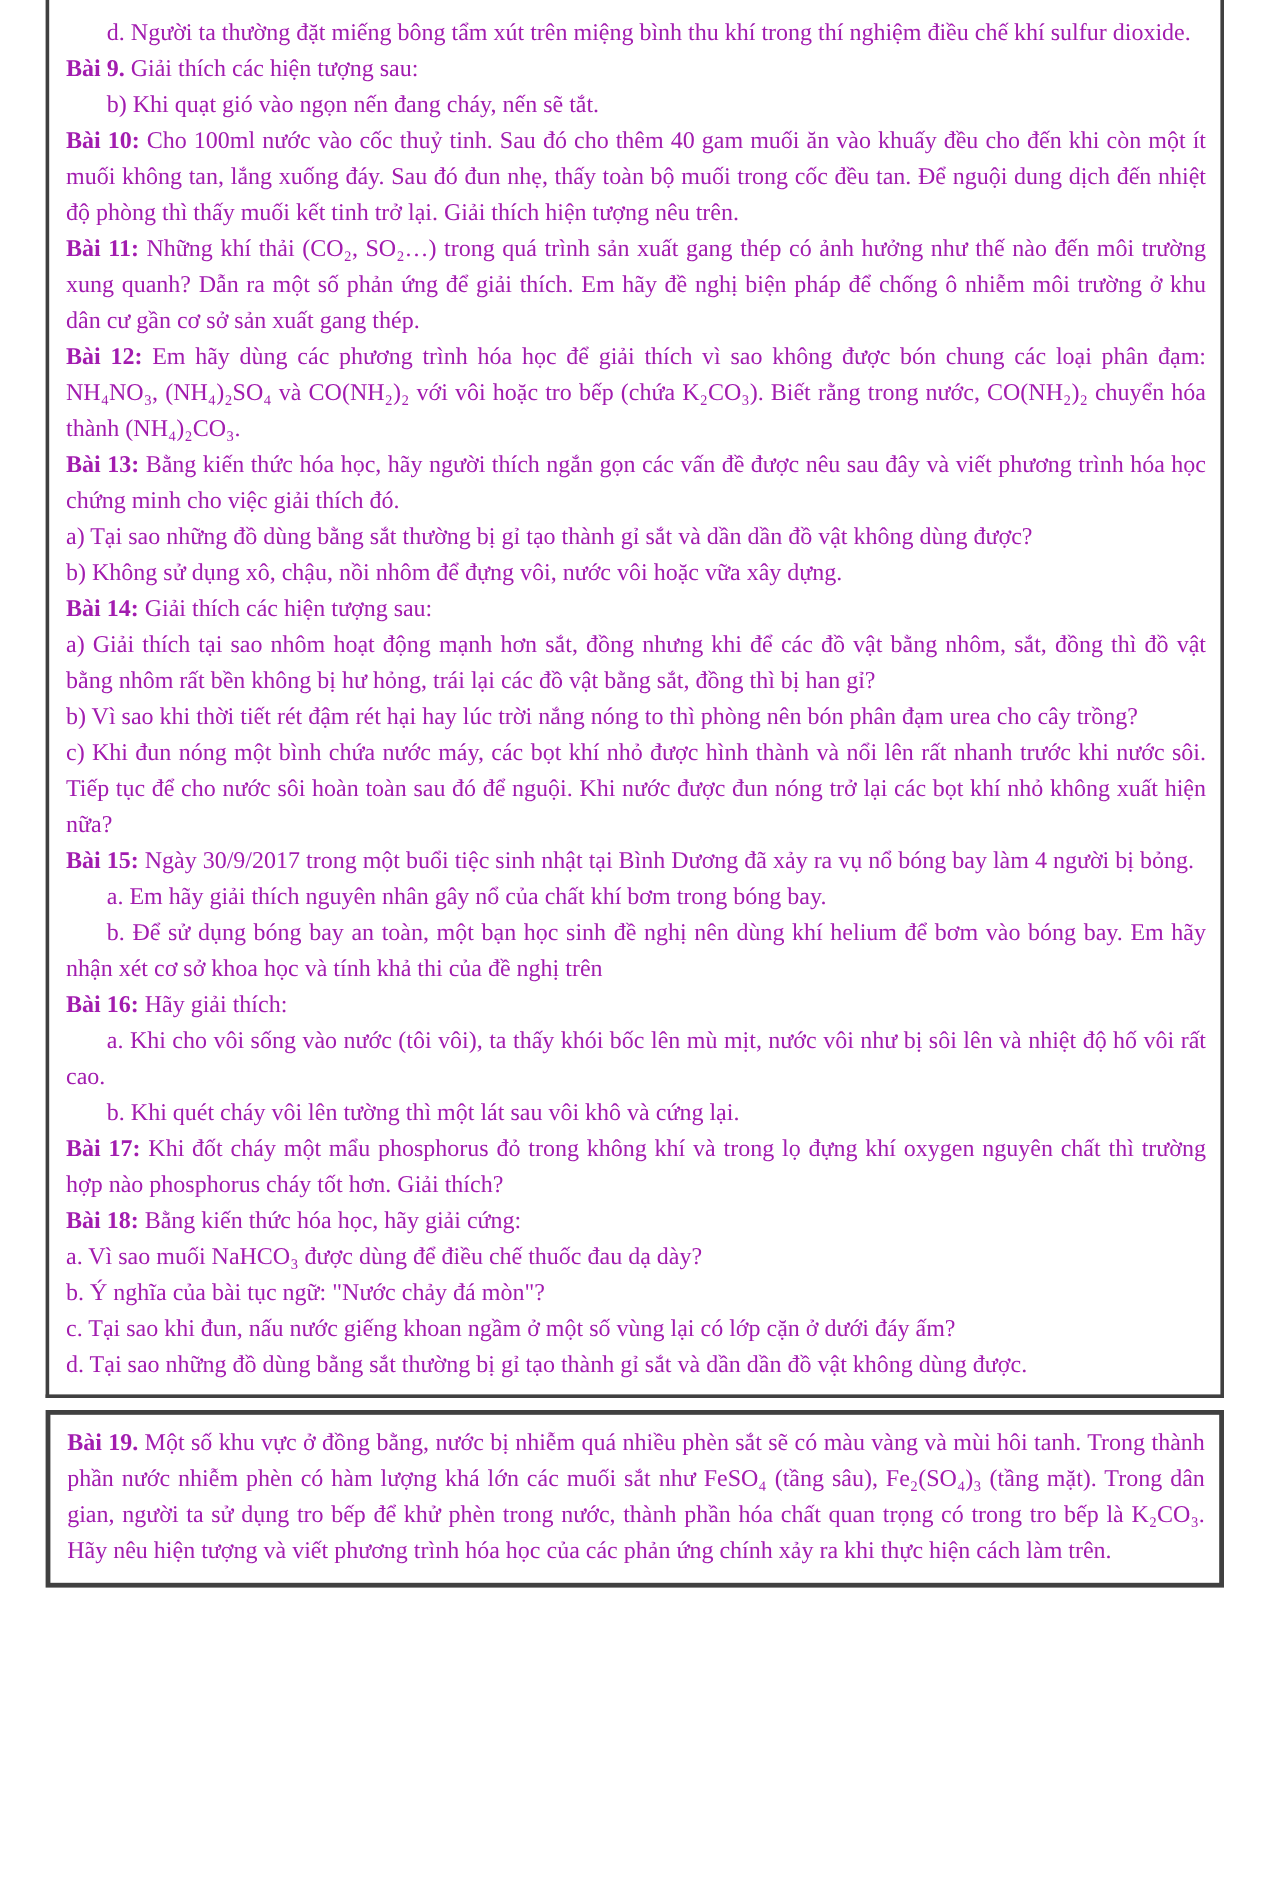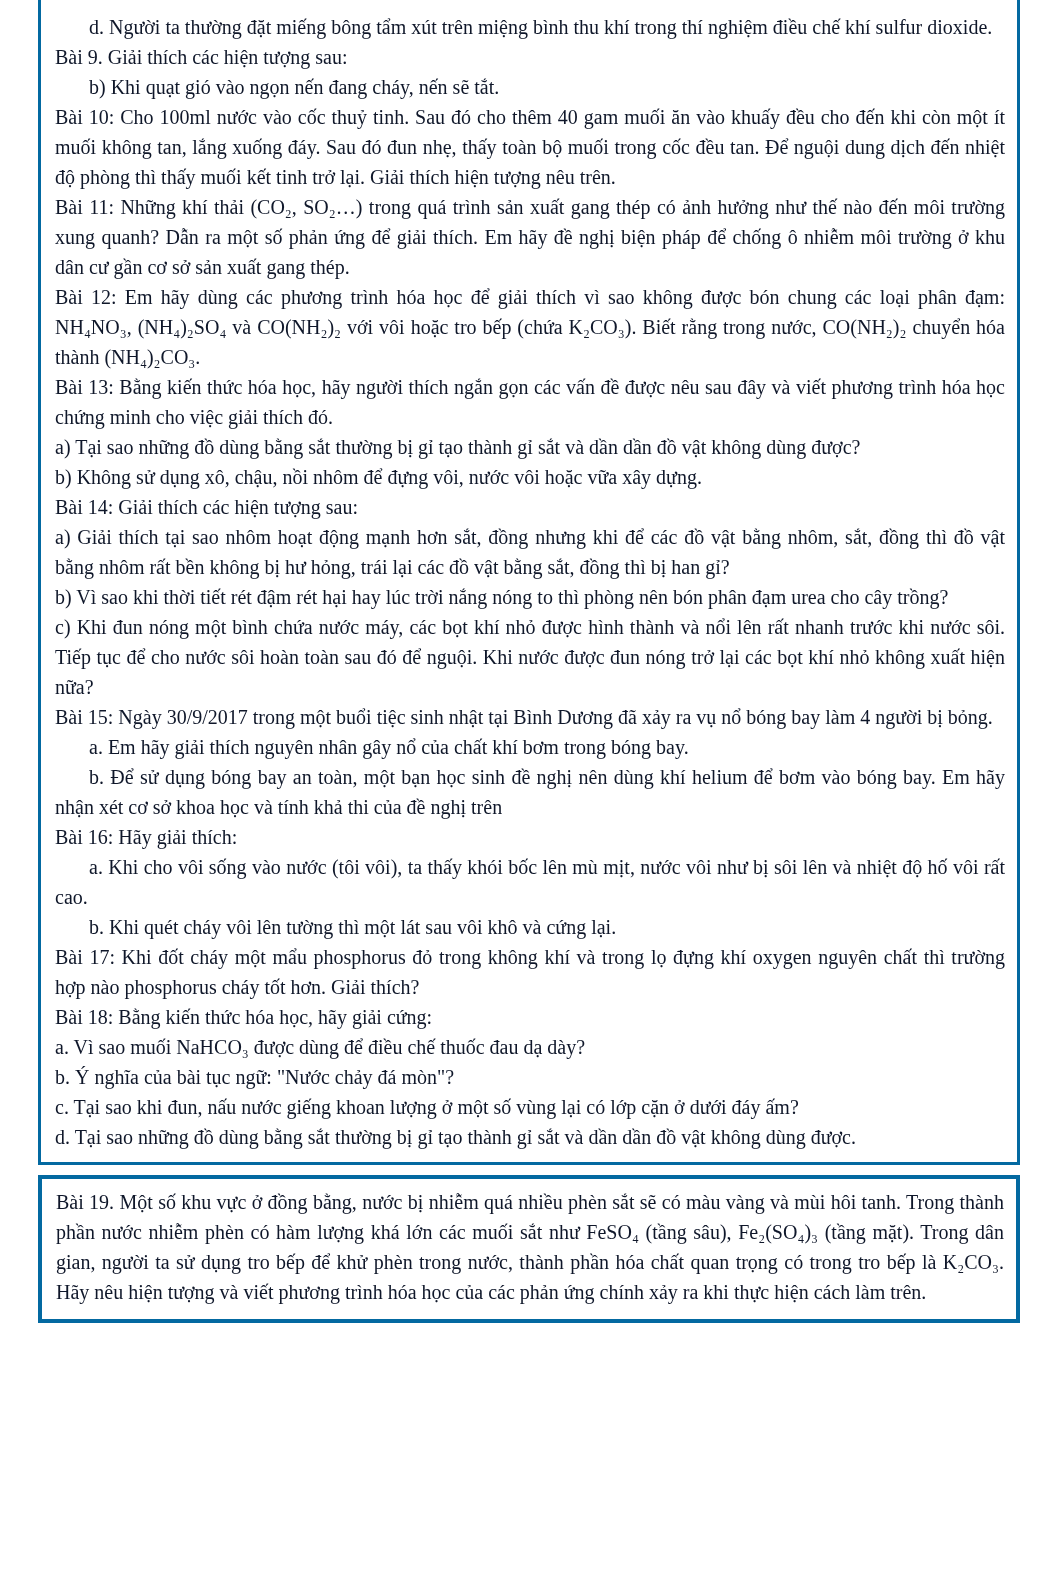--- a/index.html
+++ b/index.html
@@ -4,42 +4,42 @@
 <style>
   html,body{margin:0;padding:0;background:#ffffff;}
   .sheet{
     width:1058px;
     min-height:1582px;
     box-sizing:border-box;
     padding:0 38px 30px 38px;
     font-family:"Liberation Serif","DejaVu Serif",serif;
     font-size:20px;
     line-height:30px;
-    color:#0f172a;
+    color:#a21caf;
     background:#ffffff;
   }
   .box{
     box-sizing:border-box;
-    border:3px solid #0369a1;
+    border:3px solid #404040;
   }
   .main-box{
     border-top:none;
     padding:12px 12px 10px 14px;
   }
   .bai19-box{
     margin-top:10px;
     border-width:4px;
     padding:8px 12px 12px 14px;
   }
   .para{
     margin:0;
     text-align:justify;
   }
   .indent{ text-indent:34px; }
-  .plabel{ font-weight:400;margin-top:48px; }
+  .plabel{ font-weight:700;margin-top:48px; }
 </style>
 </head>
 <body>
 
 <div class="sheet">
 
   <div class="box main-box">
 
     <p class="para indent"><b class="plabel"></b><span>d. Người ta thường đặt miếng bông tẩm xút trên miệng bình thu khí trong thí nghiệm điều chế khí sulfur dioxide.</span></p>
 
@@ -67,21 +67,21 @@
 
     <p class="para"><b class="plabel">Bài 16:</b><span> Hãy giải thích:</span></p>
     <p class="para indent"><b class="plabel"></b><span>a. Khi cho vôi sống vào nước (tôi vôi), ta thấy khói bốc lên mù mịt, nước vôi như bị sôi lên và nhiệt độ hố vôi rất cao.</span></p>
     <p class="para indent"><b class="plabel"></b><span>b. Khi quét cháy vôi lên tường thì một lát sau vôi khô và cứng lại.</span></p>
 
     <p class="para"><b class="plabel">Bài 17:</b><span> Khi đốt cháy một mẩu phosphorus đỏ trong không khí và trong lọ đựng khí oxygen nguyên chất thì trường hợp nào phosphorus cháy tốt hơn. Giải thích?</span></p>
 
     <p class="para"><b class="plabel">Bài 18:</b><span> Bằng kiến thức hóa học, hãy giải cứng:</span></p>
     <p class="para"><b class="plabel"></b><span>a. Vì sao muối NaHCO₃ được dùng để điều chế thuốc đau dạ dày?</span></p>
     <p class="para"><b class="plabel"></b><span>b. Ý nghĩa của bài tục ngữ: "Nước chảy đá mòn"?</span></p>
-    <p class="para"><b class="plabel"></b><span>c. Tại sao khi đun, nấu nước giếng khoan lượng ở một số vùng lại có lớp cặn ở dưới đáy ấm?</span></p>
+    <p class="para"><b class="plabel"></b><span>c. Tại sao khi đun, nấu nước giếng khoan ngầm ở một số vùng lại có lớp cặn ở dưới đáy ấm?</span></p>
     <p class="para"><b class="plabel"></b><span>d. Tại sao những đồ dùng bằng sắt thường bị gỉ tạo thành gỉ sắt và dần dần đồ vật không dùng được.</span></p>
 
   </div>
 
   <div class="box bai19-box">
     <p class="para"><b class="plabel">Bài 19.</b><span> Một số khu vực ở đồng bằng, nước bị nhiễm quá nhiều phèn sắt sẽ có màu vàng và mùi hôi tanh. Trong thành phần nước nhiễm phèn có hàm lượng khá lớn các muối sắt như FeSO₄ (tầng sâu), Fe₂(SO₄)₃ (tầng mặt). Trong dân gian, người ta sử dụng tro bếp để khử phèn trong nước, thành phần hóa chất quan trọng có trong tro bếp là K₂CO₃. Hãy nêu hiện tượng và viết phương trình hóa học của các phản ứng chính xảy ra khi thực hiện cách làm trên.</span></p>
   </div>
 
 </div>
 

